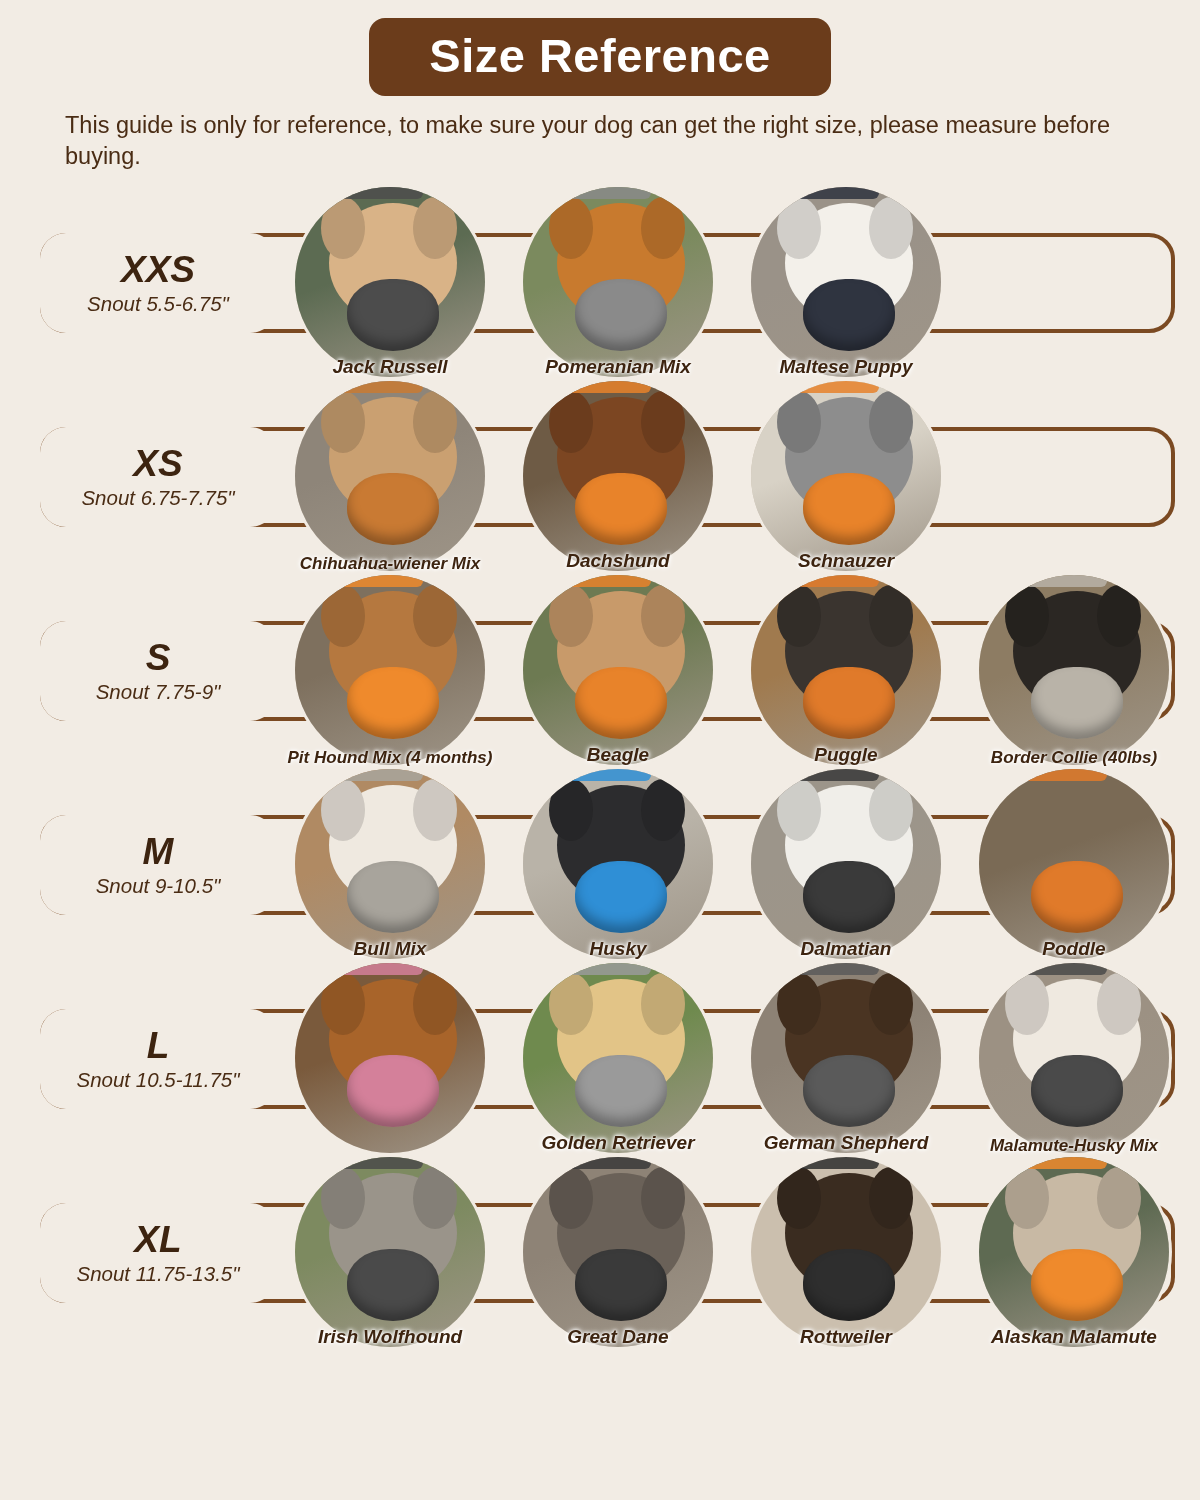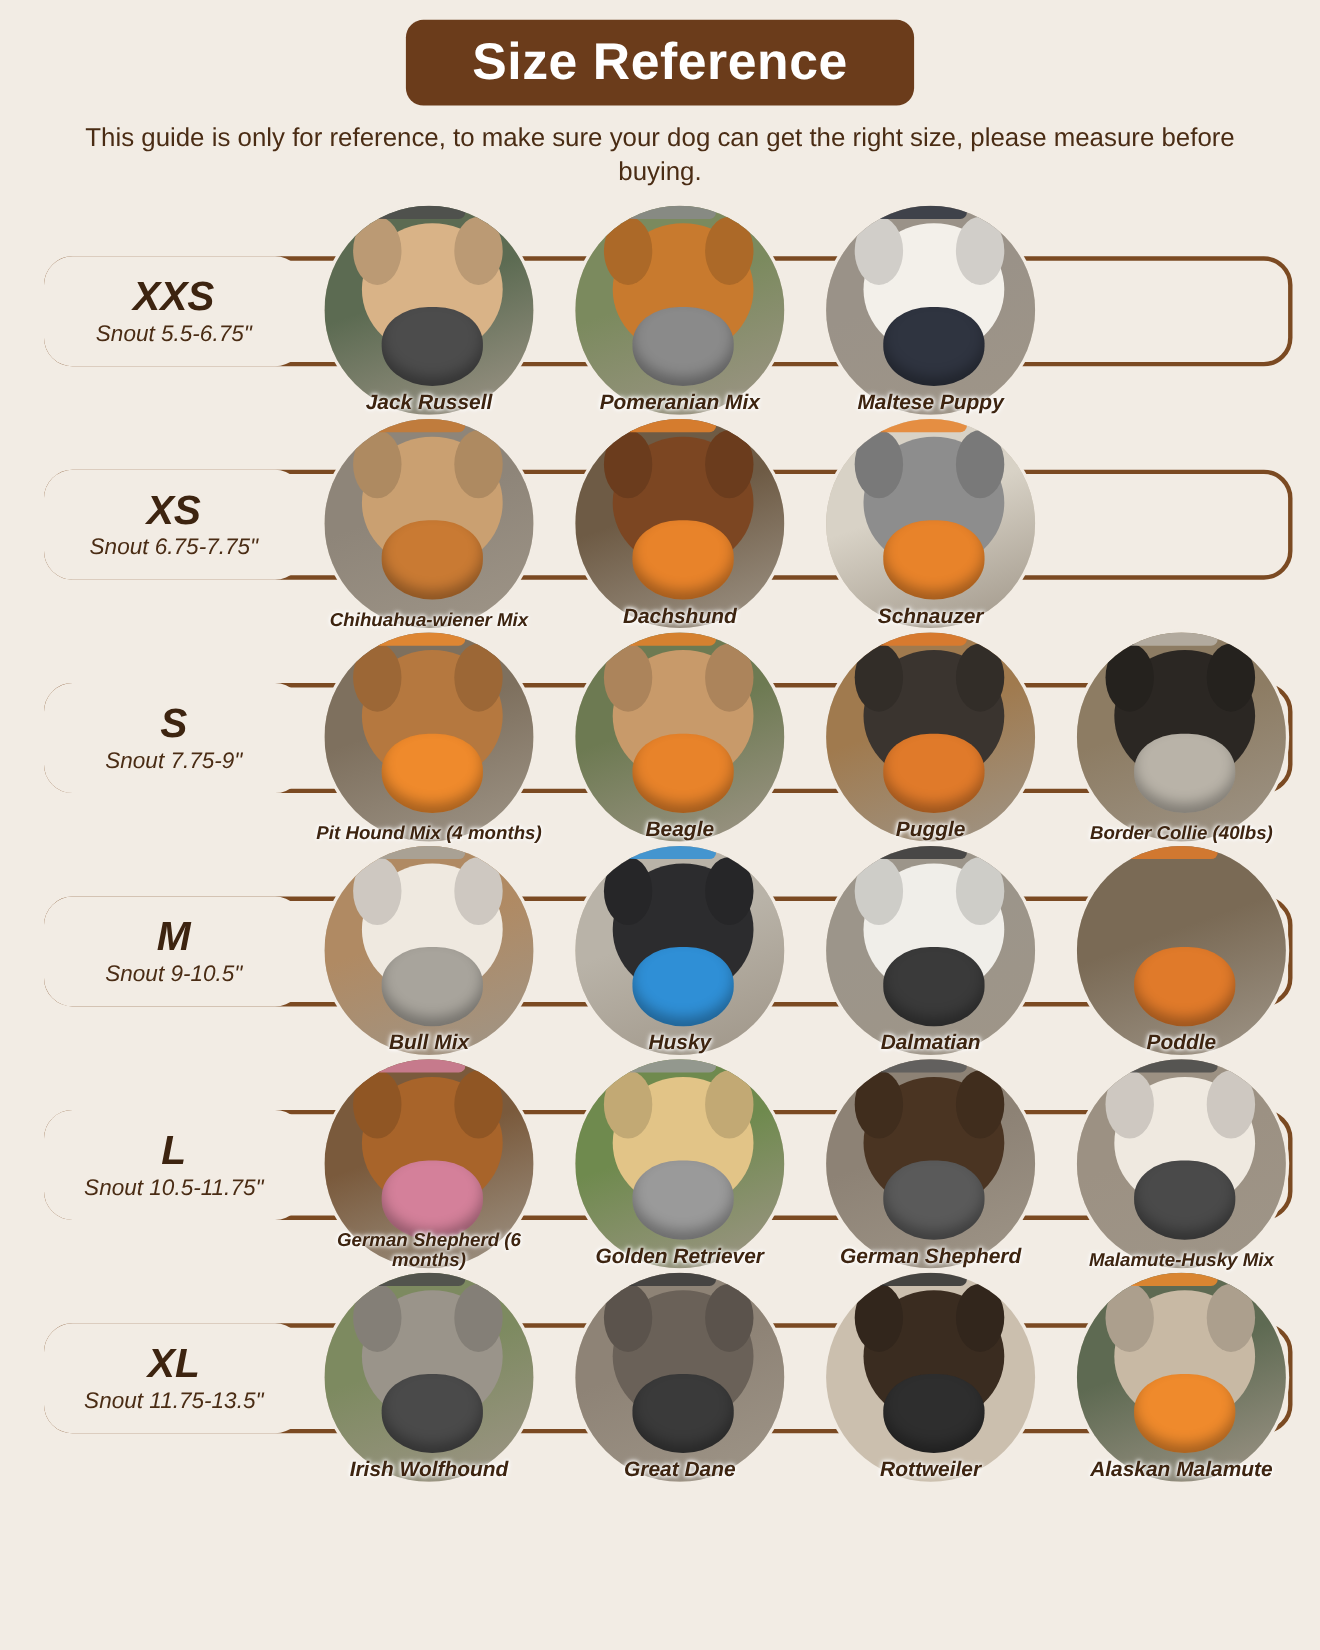--- a/index.html
+++ b/index.html
@@ -27,21 +27,20 @@
     font-size: 47px;
     font-weight: bold;
     letter-spacing: 0.5px;
     padding: 13px 60px 16px;
     border-radius: 16px;
     line-height: 1.05;
   }
   .subtitle {
     margin: 14px auto 0;
     width: 1070px;
-    text-align: center;
     font-size: 23.5px;
     line-height: 1.3;
     color: #4a2c14;
   }
 
   
   .rows {
     margin-top: 16px;
     position: relative;
     font-style: italic;
@@ -348,21 +347,20 @@
       <div class="cards">
         <div class="card">
           <div class="circle">
             <div class="bg" style="background: linear-gradient(160deg, rgb(122, 90, 60) 0%, rgb(122, 90, 60) 42%, rgba(0, 0, 0, 0.22) 100%);"></div>
             <div class="blob" style="width: 128px; height: 120px; left: 34px; top: 16px; background: rgb(168, 100, 42); filter: blur(0.4px);"></div>
             <div class="blob" style="width: 44px; height: 62px; left: 26px; top: 10px; background: rgb(168, 100, 42); filter: brightness(0.86);"></div>
             <div class="blob" style="width: 44px; height: 62px; left: 118px; top: 10px; background: rgb(168, 100, 42); filter: brightness(0.86);"></div>
             <div class="muzzle" style="width: 92px; height: 72px; left: 52px; top: 92px; background: rgb(212, 128, 154); box-shadow: rgba(0, 0, 0, 0.3) 0px -8px 12px inset;"></div>
             <div class="bg" style="inset: auto; width: 128px; height: 12px; background: rgb(212, 128, 154); opacity: 0.85; border-radius: 6px; position: absolute;"></div>
           </div>
-          <div class="breed small two-line">German Shepherd (6 months)</div>
         </div>
         <div class="card">
           <div class="circle">
             <div class="bg" style="background: linear-gradient(160deg, rgb(111, 138, 78) 0%, rgb(111, 138, 78) 42%, rgba(0, 0, 0, 0.22) 100%);"></div>
             <div class="blob" style="width: 128px; height: 120px; left: 34px; top: 16px; background: rgb(226, 196, 135); filter: blur(0.4px);"></div>
             <div class="blob" style="width: 44px; height: 62px; left: 26px; top: 10px; background: rgb(226, 196, 135); filter: brightness(0.86);"></div>
             <div class="blob" style="width: 44px; height: 62px; left: 118px; top: 10px; background: rgb(226, 196, 135); filter: brightness(0.86);"></div>
             <div class="muzzle" style="width: 92px; height: 72px; left: 52px; top: 92px; background: rgb(154, 154, 154); box-shadow: rgba(0, 0, 0, 0.3) 0px -8px 12px inset;"></div>
             <div class="bg" style="inset: auto; width: 128px; height: 12px; background: rgb(154, 154, 154); opacity: 0.85; border-radius: 6px; position: absolute;"></div>
           </div>

